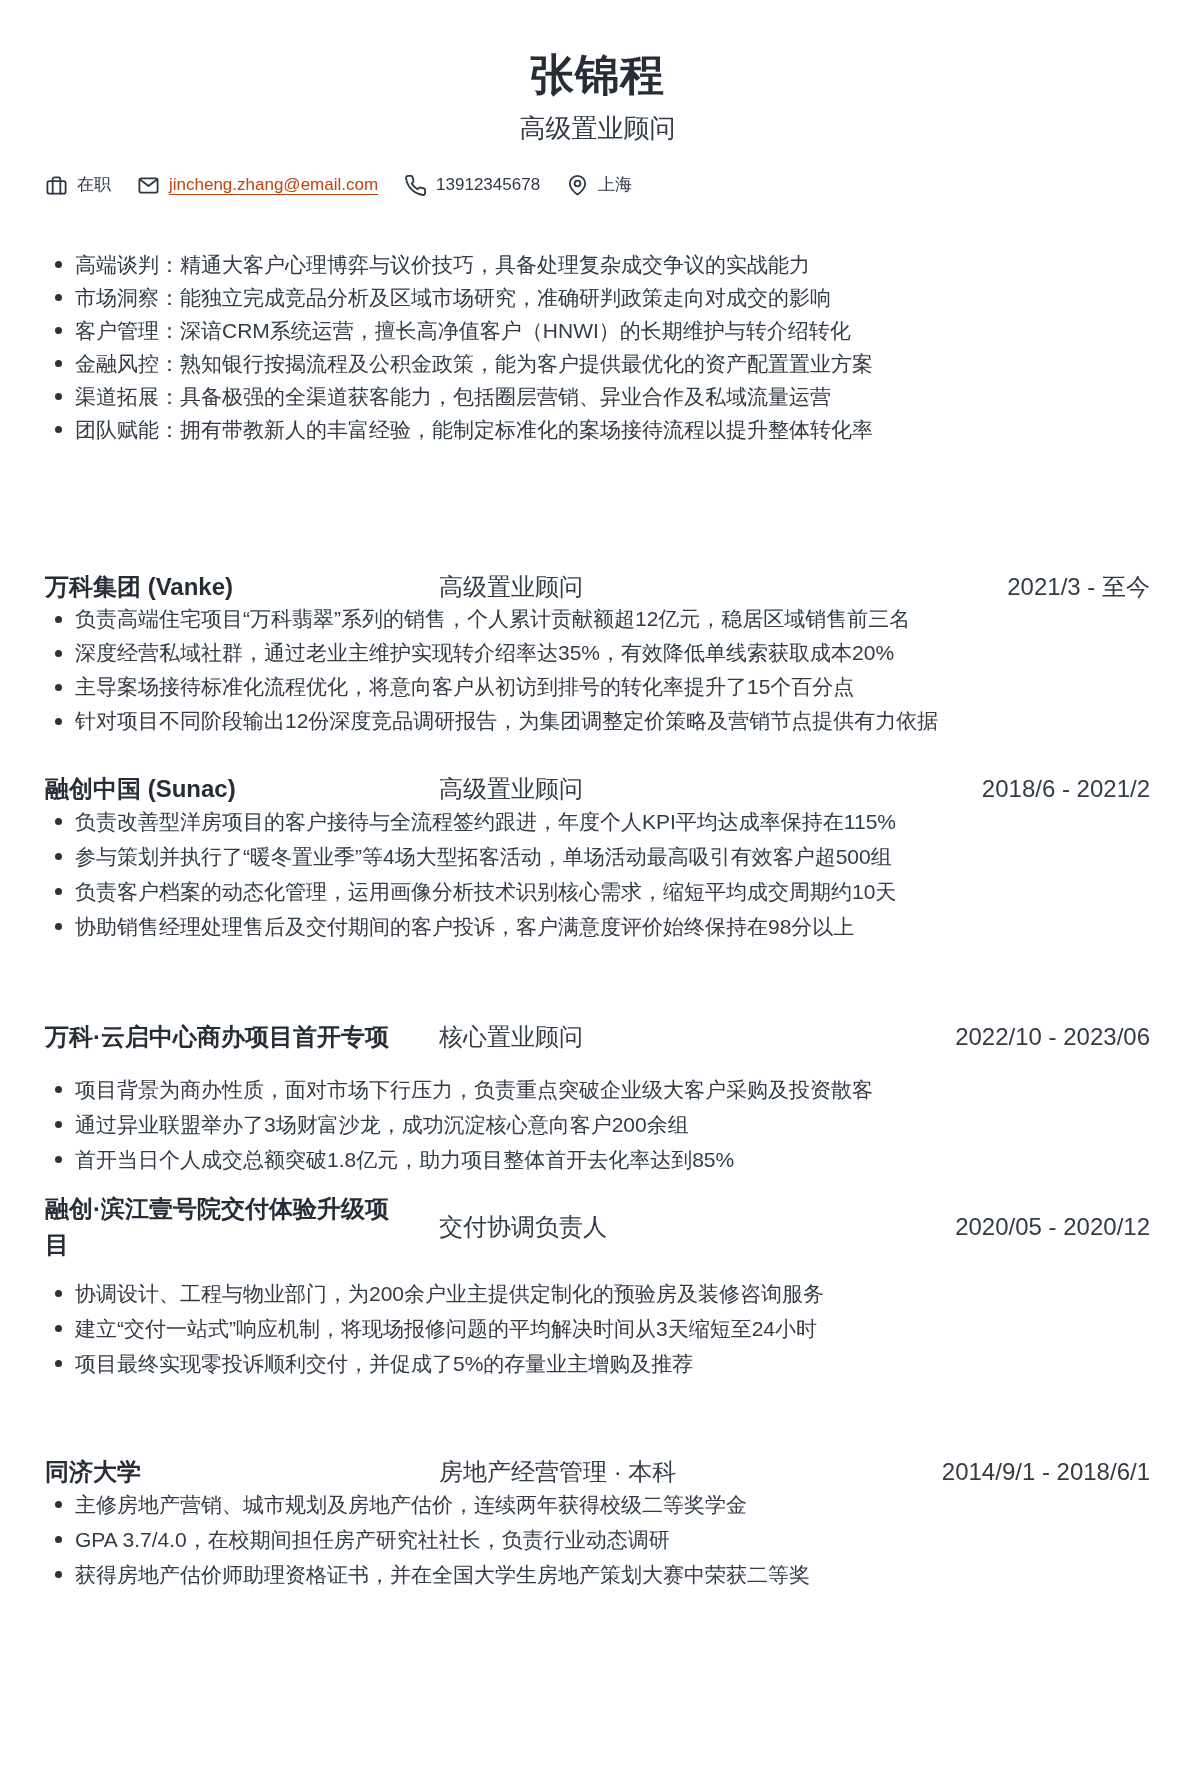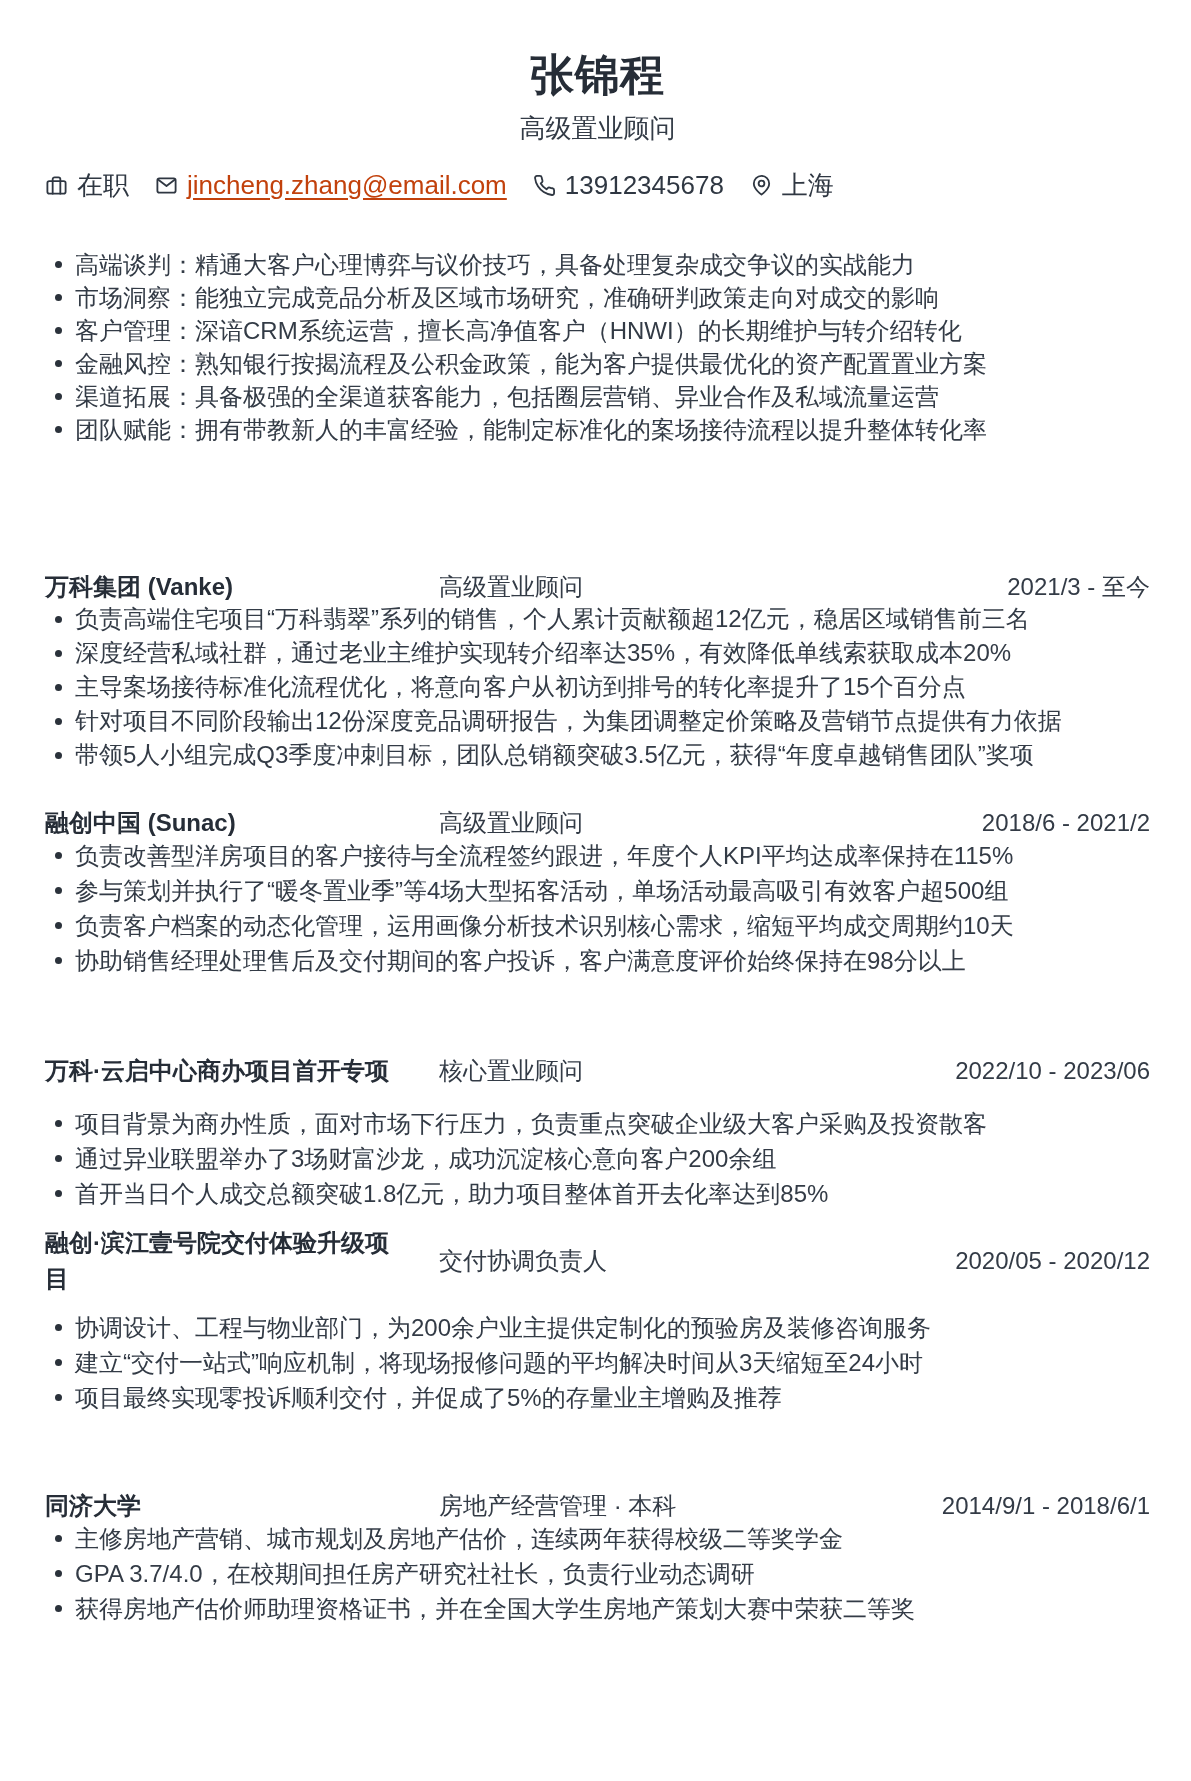--- a/index.html
+++ b/index.html
@@ -13,30 +13,30 @@
   
   .resume-header{text-align:center;}
   .name{
     padding-top:50px;font-size:44px;line-height:50px;font-weight:700;color:#262d37;
     letter-spacing:1px;
   }
   .job-title{margin-top:12px;font-size:26px;line-height:32px;color:#333b46;}
   
   .contact-bar{
     margin-top:26px;display:flex;align-items:flex-end;gap:26px;
-    font-size:26px;line-height:30px;color:#2f3742;
+    font-size:17px;line-height:30px;color:#2f3742;
   }
   .contact-item{display:flex;align-items:center;gap:9px;}
   .contact-item svg{display:block;width:23px;height:23px;stroke:#2f3742;fill:none;
     stroke-width:1.9;stroke-linecap:round;stroke-linejoin:round;}
   .contact-link{color:#c2410c;text-underline-offset:4px;}
   
   ul.bullets{list-style:none;margin:0;padding:0;}
   ul.bullets li{
-    position:relative;padding-left:30px;font-size:24px;line-height:34px;color:#333b46;
+    position:relative;padding-left:30px;font-size:21px;line-height:34px;color:#333b46;
   }
   ul.bullets li::before{
     content:"";position:absolute;left:10px;top:50%;margin-top:-3.5px;
     width:7px;height:7px;border-radius:50%;background:#2b323b;
   }
   ul.summary-list{margin-top:48px;}
   ul.summary-list li{line-height:33px;}
   ul.entry-bullets li{line-height:35px;}
   ul.mt17{}
   ul.mt16{margin-top:20px;}
@@ -120,21 +120,20 @@
     <div class="entry-head mt126">
       <span class="entry-title">万科集团 (Vanke)</span>
       <span class="entry-role">高级置业顾问</span>
       <span class="entry-dates">2021/3 - 至今</span>
     </div>
     <ul class="bullets entry-bullets exp1 mt17">
       <li>负责高端住宅项目“万科翡翠”系列的销售，个人累计贡献额超12亿元，稳居区域销售前三名</li>
       <li>深度经营私域社群，通过老业主维护实现转介绍率达35%，有效降低单线索获取成本20%</li>
       <li>主导案场接待标准化流程优化，将意向客户从初访到排号的转化率提升了15个百分点</li>
       <li>针对项目不同阶段输出12份深度竞品调研报告，为集团调整定价策略及营销节点提供有力依据</li>
-      <li>带领5人小组完成Q3季度冲刺目标，团队总销额突破3.5亿元，获得“年度卓越销售团队”奖项</li>
     </ul>
   </div>
 
   <div>
     <div class="entry-head mt36">
       <span class="entry-title">融创中国 (Sunac)</span>
       <span class="entry-role">高级置业顾问</span>
       <span class="entry-dates">2018/6 - 2021/2</span>
     </div>
     <ul class="bullets entry-bullets mt17">

